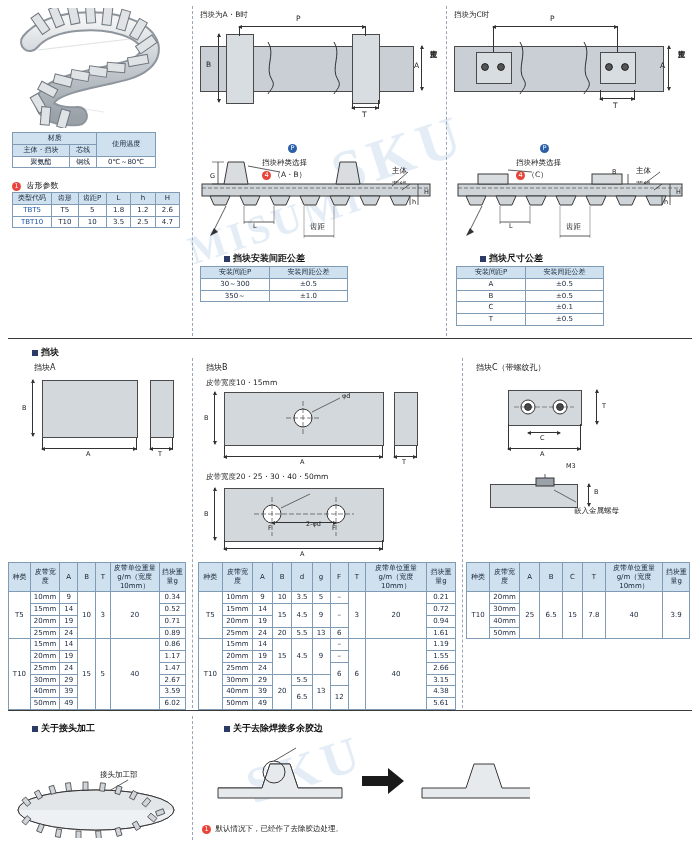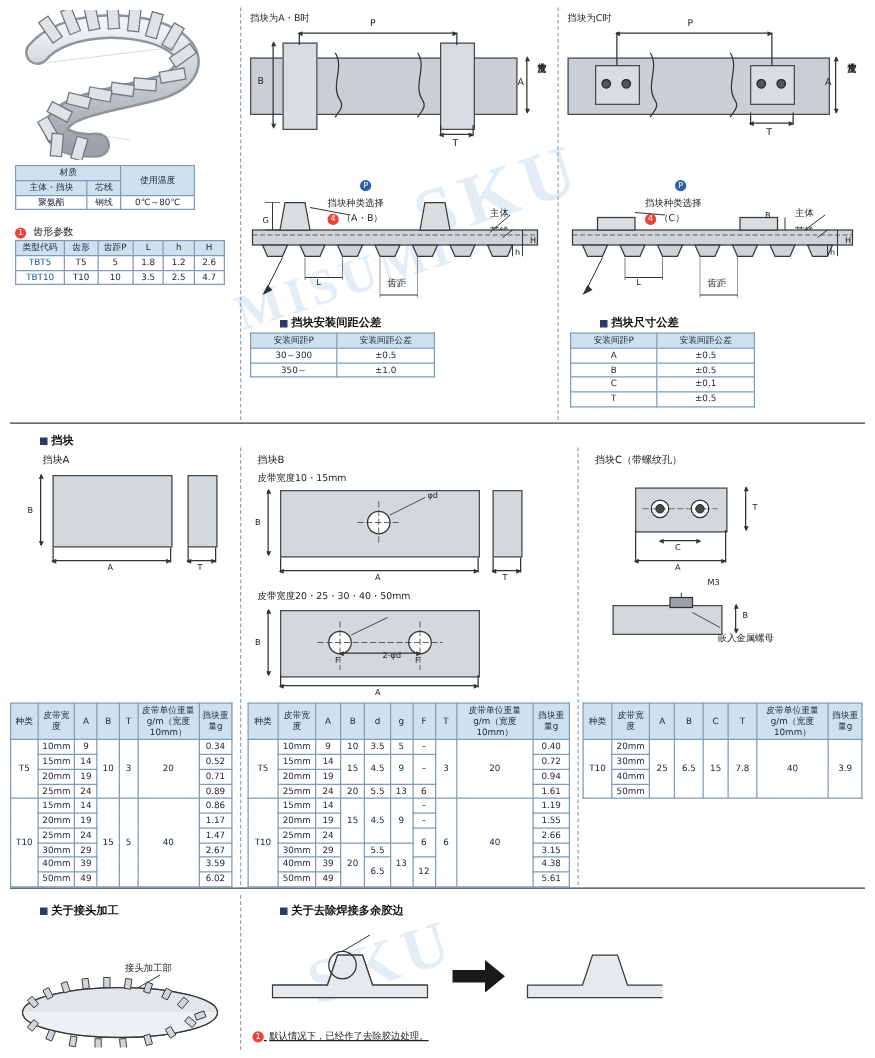--- a/index.html
+++ b/index.html
@@ -577,21 +577,21 @@
     <tr>
       <td rowspan="4">T5</td>
       <td>10mm</td>
       <td>9</td>
       <td>10</td>
       <td>3.5</td>
       <td>5</td>
       <td>–</td>
       <td rowspan="4">3</td>
       <td rowspan="4">20</td>
-      <td>0.40</td>
+      <td>0.21</td>
     </tr>
     <tr>
       <td>15mm</td>
       <td>14</td>
       <td rowspan="2">15</td>
       <td rowspan="2">4.5</td>
       <td rowspan="2">9</td>
       <td rowspan="2">–</td>
       <td>0.72</td>
     </tr>
@@ -732,18 +732,18 @@
     <path d="M8,46 h44 l8,-24 h20 l8,24 h44" fill="#d6dbdf" stroke="#3a3a3a" stroke-width="1"></path>
     <path d="M8,46 h44 l8,-24 h20 l8,24 h44 v10 h-124 z" fill="#e6eaed" stroke="#3a3a3a" stroke-width="1"></path>
     <circle cx="64" cy="30" r="11" fill="none" stroke="#333" stroke-width="1"></circle>
     <line x1="64" y1="19" x2="86" y2="6" stroke="#333" stroke-width="0.8"></line>
 
     <path d="M152,34 h26 v-8 l16,13 l-16,13 v-8 h-26 z" fill="#1a1a1a"></path>
 
     <path d="M212,46 h44 l8,-24 h20 l8,24 h44 v10 h-124 z" fill="#e6eaed" stroke="#3a3a3a" stroke-width="1"></path>
   </svg>
 
-  <div class="abs" style="left:202px;top:824px;font-size:7.5px;text-decoration:underline;">
+  <div class="abs" style="left:202px;top:824px;font-size:7.5px;">
     <span class="badge">1</span>
     <span style="margin-left:2px">默认情况下，已经作了去除胶边处理。</span>
   </div>
 
 </div>
 
 </body></html>

